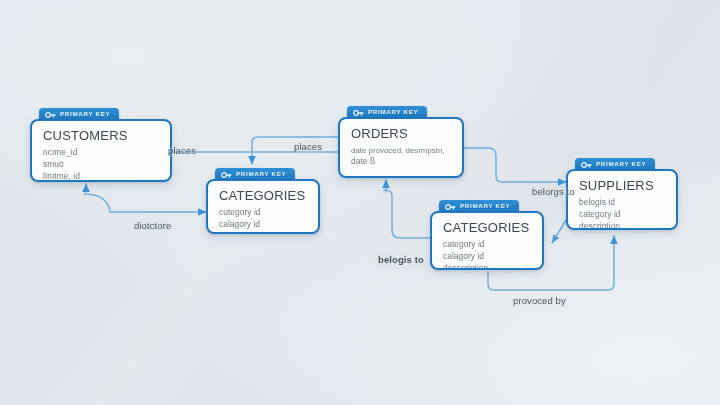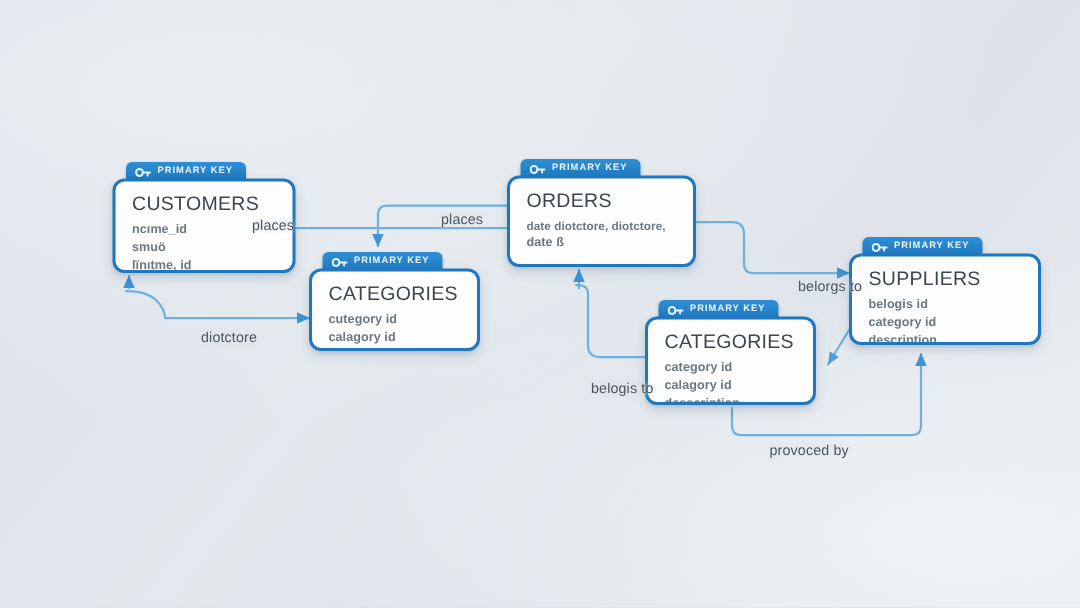--- a/index.html
+++ b/index.html
@@ -87,21 +87,20 @@
     letter-spacing: 0.2px;
     margin-bottom: 4px;
     line-height: 1.1;
   }
   .entity-field {
     font-size: 8.4px;
     color: #6d7881;
     line-height: 1.42;
     letter-spacing: 0.05px;
     white-space: nowrap;
-    font-weight: bold;
   }
 </style>
 </head>
 <body>
 
 <div id="canvas">
 
   <svg id="wires" viewBox="0 0 720 405">
     <defs>
       <marker id="ah" markerWidth="7" markerHeight="7" refX="5.4" refY="3" orient="auto">
@@ -141,21 +140,21 @@
       <path d="M418,238 L418,196" opacity="0"></path>
 
       <path d="M464,148 L488,148 Q496,148 496,156 L496,176 Q496,182 502,182 L566,182" marker-end="url(#ah)"></path>
 
       <path d="M552,243 L574,207" marker-start="url(#ahrev)" marker-end="url(#ah)"></path>
 
       <path d="M488,272 L488,284 Q488,290 494,290 L608,290 Q614,290 614,284 L614,236" marker-end="url(#ah)"></path>
     </g>
   </svg>
 
-  <div class="entity" style="left:30px; top:108px; width:122px; height:74px;margin-left:45px;">
+  <div class="entity" style="left:30px; top:108px; width:142px; height:74px;">
     <div class="entity-tab">
       <svg class="key-icon" width="11" height="8" viewBox="0 0 11 8">
         <circle cx="3" cy="4" r="2.3" fill="none" stroke="#eaf4fc" stroke-width="1.3"></circle>
         <path d="M5.4,4 L10,4 M8.4,4 L8.4,6" stroke="#eaf4fc" stroke-width="1.3" fill="none" stroke-linecap="round"></path>
       </svg>
       <span class="tab-label">PRIMARY KEY</span>
     </div>
     <div class="entity-body">
       <div class="entity-title">CUSTOMERS</div>
       <div class="entity-field">ncıme_id</div>
@@ -184,57 +183,57 @@
   <div class="entity" style="left:338px; top:106px; width:126px; height:72px;">
     <div class="entity-tab">
       <svg class="key-icon" width="11" height="8" viewBox="0 0 11 8">
         <circle cx="3" cy="4" r="2.3" fill="none" stroke="#eaf4fc" stroke-width="1.3"></circle>
         <path d="M5.4,4 L10,4 M8.4,4 L8.4,6" stroke="#eaf4fc" stroke-width="1.3" fill="none" stroke-linecap="round"></path>
       </svg>
       <span class="tab-label">PRIMARY KEY</span>
     </div>
     <div class="entity-body">
       <div class="entity-title">ORDERS</div>
-      <div class="entity-field" style="font-size:7.8px;">date diotctore, diotctore,</div>
+      <div class="entity-field" style="font-size:7.8px;">date provoced, desrmpstn,</div>
       <div class="entity-field">date ß</div>
     </div>
   </div>
 
   <div class="entity" style="left:430px; top:200px; width:114px; height:70px;">
     <div class="entity-tab">
       <svg class="key-icon" width="11" height="8" viewBox="0 0 11 8">
         <circle cx="3" cy="4" r="2.3" fill="none" stroke="#eaf4fc" stroke-width="1.3"></circle>
         <path d="M5.4,4 L10,4 M8.4,4 L8.4,6" stroke="#eaf4fc" stroke-width="1.3" fill="none" stroke-linecap="round"></path>
       </svg>
       <span class="tab-label">PRIMARY KEY</span>
     </div>
     <div class="entity-body">
       <div class="entity-title">CATEGORIES</div>
       <div class="entity-field">category id</div>
       <div class="entity-field">calagory id</div>
       <div class="entity-field">desscription</div>
     </div>
   </div>
 
-  <div class="entity" style="left:566px; top:158px; width:128px; height:72px;">
+  <div class="entity" style="left:566px; top:158px; width:112px; height:72px;">
     <div class="entity-tab">
       <svg class="key-icon" width="11" height="8" viewBox="0 0 11 8">
         <circle cx="3" cy="4" r="2.3" fill="none" stroke="#eaf4fc" stroke-width="1.3"></circle>
         <path d="M5.4,4 L10,4 M8.4,4 L8.4,6" stroke="#eaf4fc" stroke-width="1.3" fill="none" stroke-linecap="round"></path>
       </svg>
       <span class="tab-label">PRIMARY KEY</span>
     </div>
     <div class="entity-body">
       <div class="entity-title">SUPPLIERS</div>
       <div class="entity-field">belogis id</div>
       <div class="entity-field">category id</div>
       <div class="entity-field">description</div>
     </div>
   </div>
 
   <div class="edge-label" style="left:168px; top:133px;">places</div>
   <div class="edge-label" style="left:294px; top:129px;">places</div>
   <div class="edge-label" style="left:134px; top:208px;">diotctore</div>
-  <div class="edge-label" style="left:394px; top:242px;">belogis to</div>
+  <div class="edge-label" style="left:378px; top:242px;font-weight:bold;">belogis to</div>
   <div class="edge-label" style="left:532px; top:174px;">belorgs to</div>
   <div class="edge-label" style="left:513px; top:283px;">provoced by</div>
 
 </div>
 
 </body></html>

